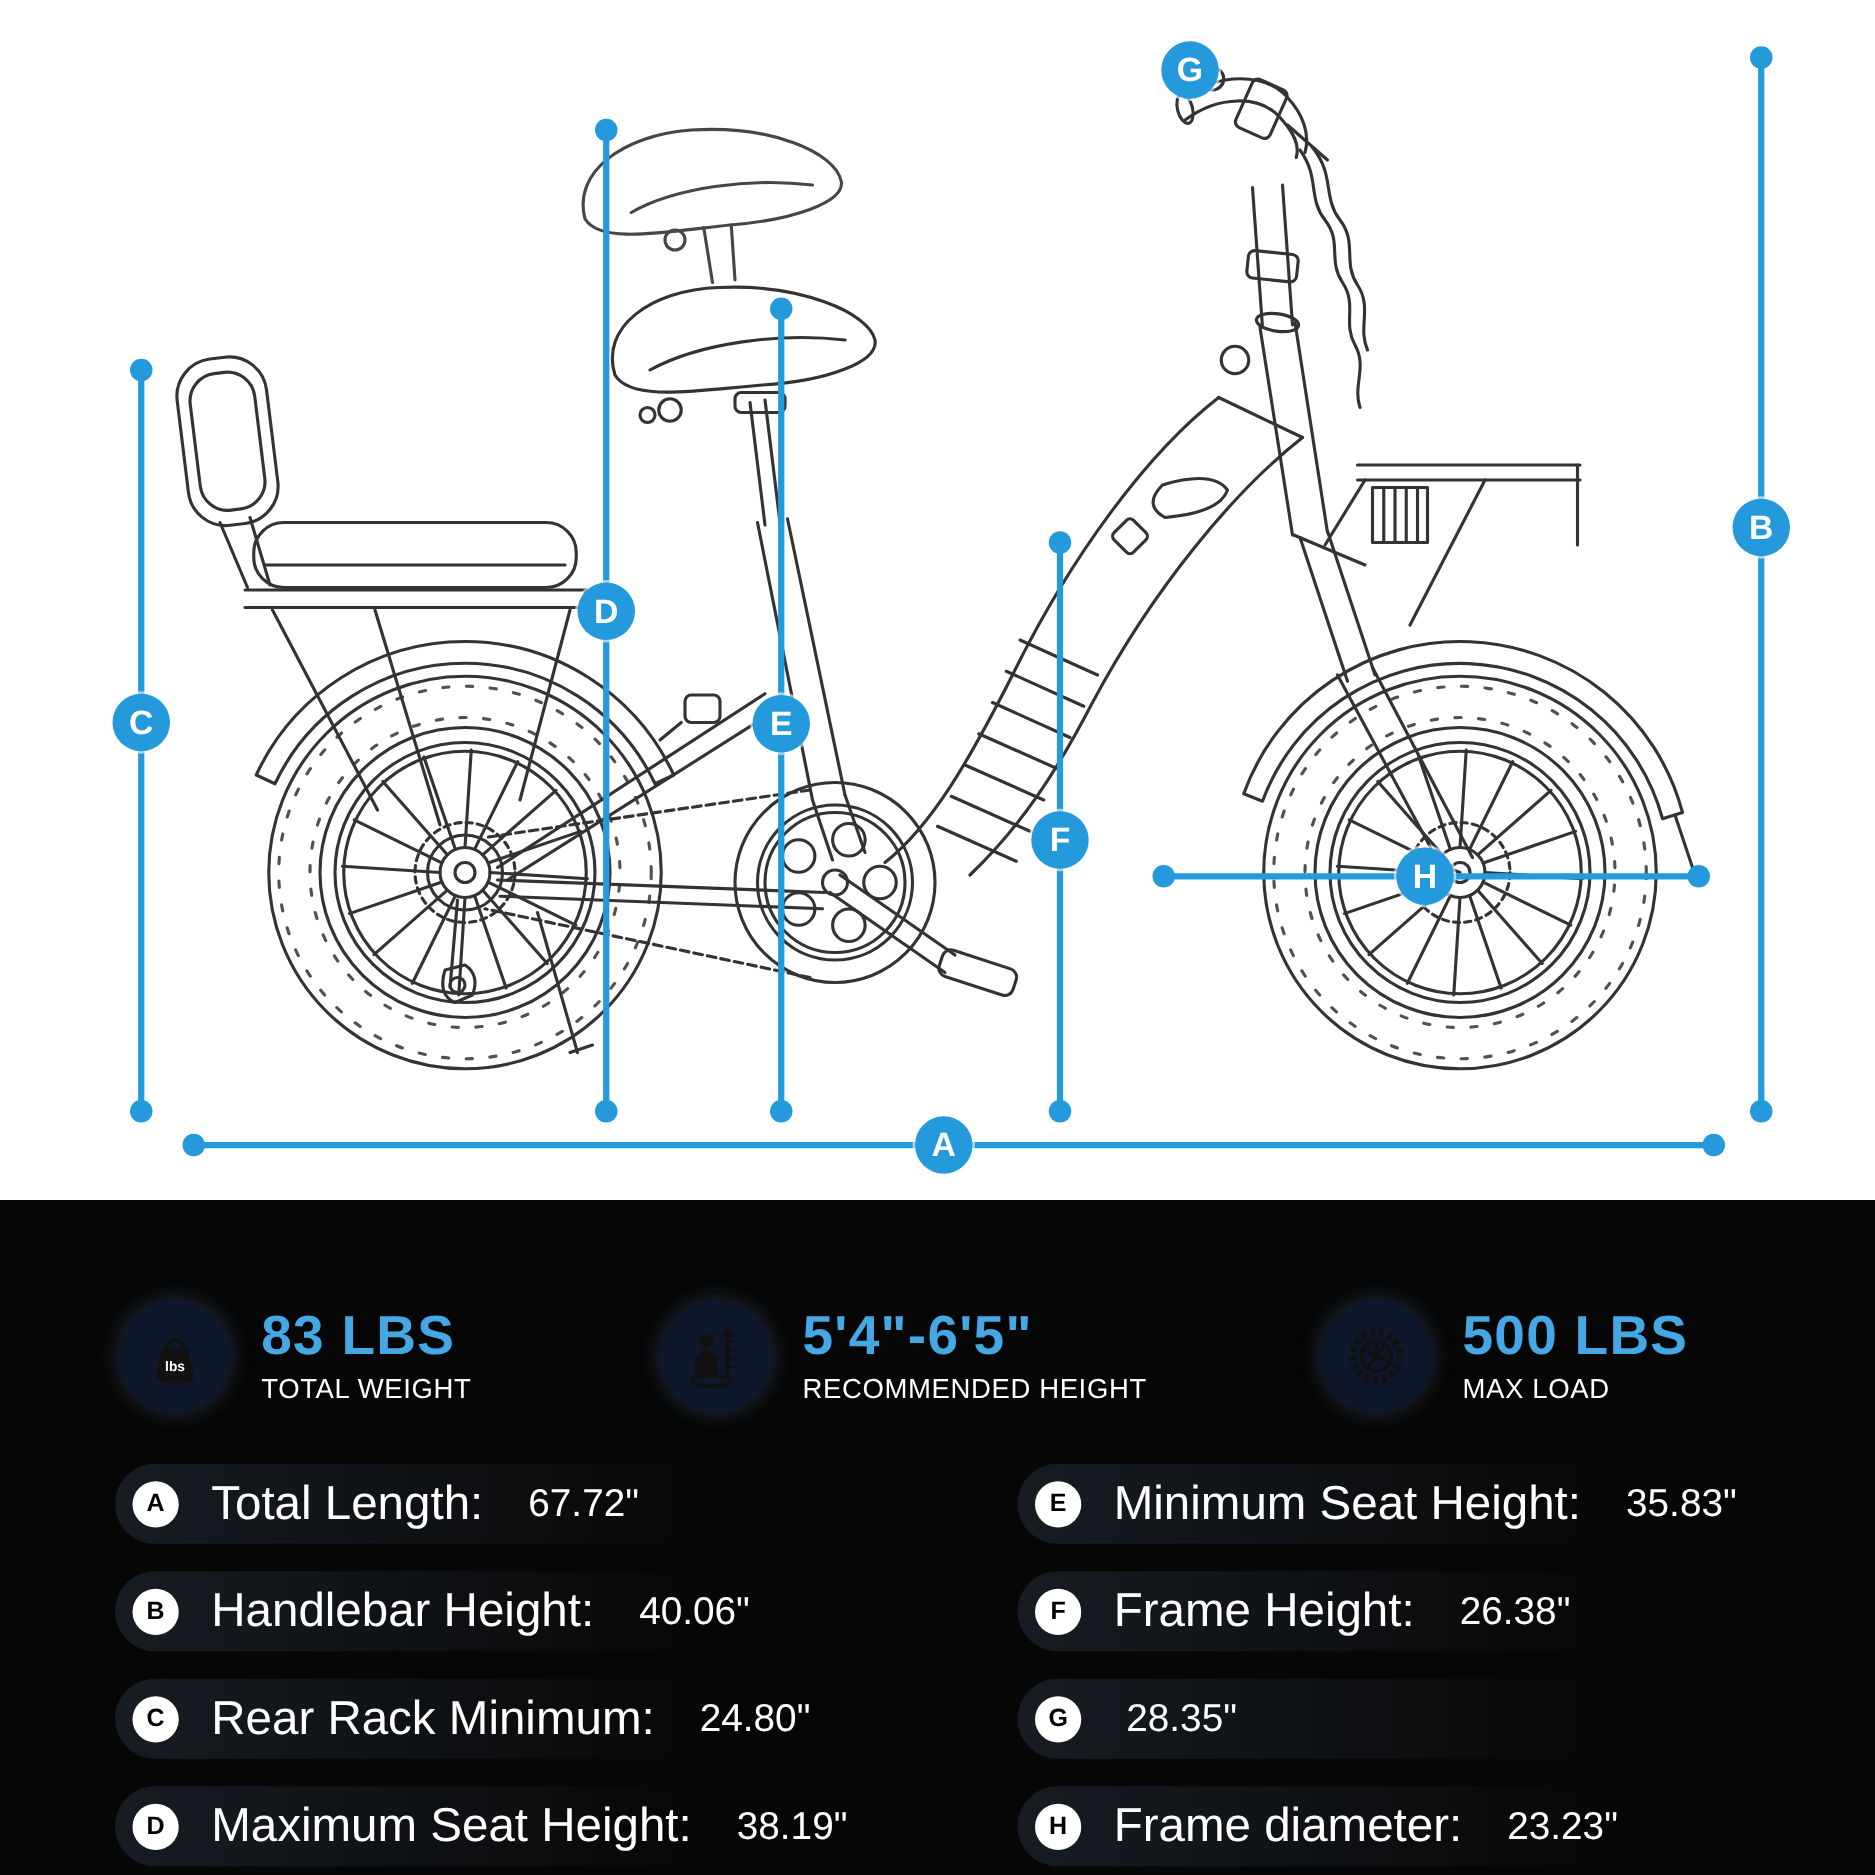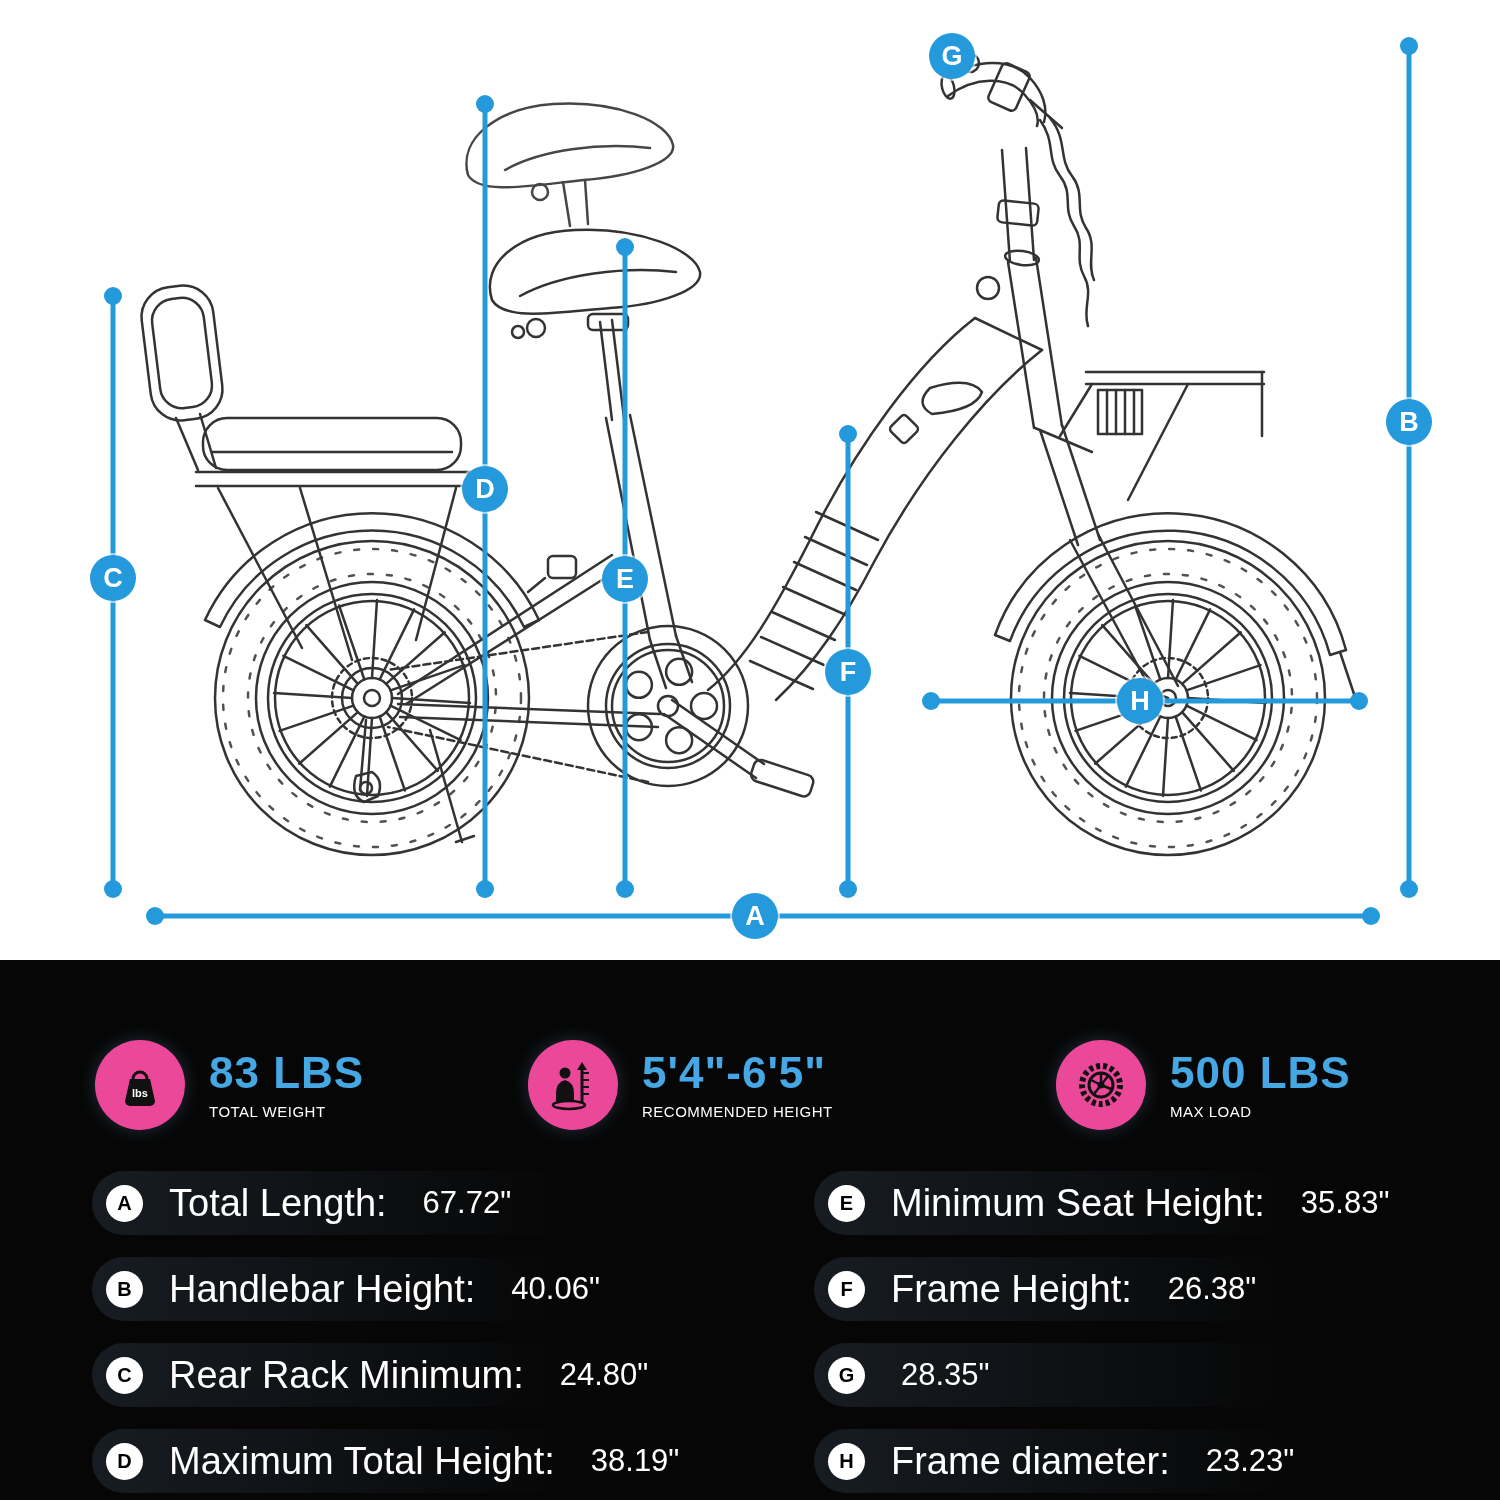--- a/index.html
+++ b/index.html
@@ -11,24 +11,24 @@
   .bike-svg path,.bike-svg line,.bike-svg circle,.bike-svg rect,.bike-svg ellipse{
      stroke:#333;fill:none;stroke-width:2.5;stroke-linecap:round;stroke-linejoin:round;}
   .bike-svg .dims line{stroke:#2499dc;stroke-width:5;}
   .bike-svg .dims circle{fill:#2499dc;stroke:none;}
   .dim-badge{position:absolute;width:46px;height:46px;border-radius:50%;
      background:#2499dc;color:#fff;font-size:27px;font-weight:bold;
      display:flex;align-items:center;justify-content:center;box-shadow:0 0 0 2px rgba(255,255,255,.6);}
   
   .panel{position:absolute;left:0;top:960px;width:1500px;height:540px;background:#060606;color:#fff;}
   .highlight{position:absolute;top:80px;display:flex;align-items:center;gap:24px;}
-  .hl-circle{width:90px;height:90px;border-radius:50%;background:#ec4899;flex:0 0 auto;
+  .hl-circle{width:90px;height:90px;border-radius:50%;background:#0f172a;flex:0 0 auto;
      display:flex;align-items:center;justify-content:center;box-shadow:0 0 18px rgba(120,170,220,.25);}
   .hl-value{font-size:44px;font-weight:bold;color:#45a7e3;letter-spacing:1px;line-height:1.05;}
-  .hl-label{font-size:15px;color:#ffffff;letter-spacing:.5px;margin-top:6px;}
+  .hl-label{font-size:22px;color:#ffffff;letter-spacing:.5px;margin-top:6px;}
   .spec-row{position:absolute;width:640px;height:64px;display:flex;align-items:center;gap:26px;
      border-radius:32px;background:linear-gradient(90deg,rgba(55,70,88,.35),rgba(0,0,0,0) 75%);padding-left:14px;box-sizing:border-box;}
   .letter-badge{width:37px;height:37px;border-radius:50%;background:#fff;color:#000;
      font-size:20px;font-weight:bold;display:flex;align-items:center;justify-content:center;flex:0 0 auto;}
   .spec-label{font-size:38px;color:#fff;}
   .spec-value{font-size:31px;color:#fff;margin-left:10px;}
 </style>
 </head>
 <body>
 
@@ -331,21 +331,21 @@
       <span class="spec-label">Handlebar Height:</span>
       <span class="spec-value">40.06"</span>
     </div>
     <div class="spec-row" style="left:92px;top:383px;">
       <span class="letter-badge">C</span>
       <span class="spec-label">Rear Rack Minimum:</span>
       <span class="spec-value">24.80"</span>
     </div>
     <div class="spec-row" style="left:92px;top:469px;">
       <span class="letter-badge">D</span>
-      <span class="spec-label">Maximum Total Height:</span>
+      <span class="spec-label">Maximum Seat Height:</span>
       <span class="spec-value">38.19"</span>
     </div>
 
     <div class="spec-row" style="left:814px;top:211px;">
       <span class="letter-badge">E</span>
       <span class="spec-label">Minimum Seat Height:</span>
       <span class="spec-value">35.83"</span>
     </div>
     <div class="spec-row" style="left:814px;top:297px;">
       <span class="letter-badge">F</span>

